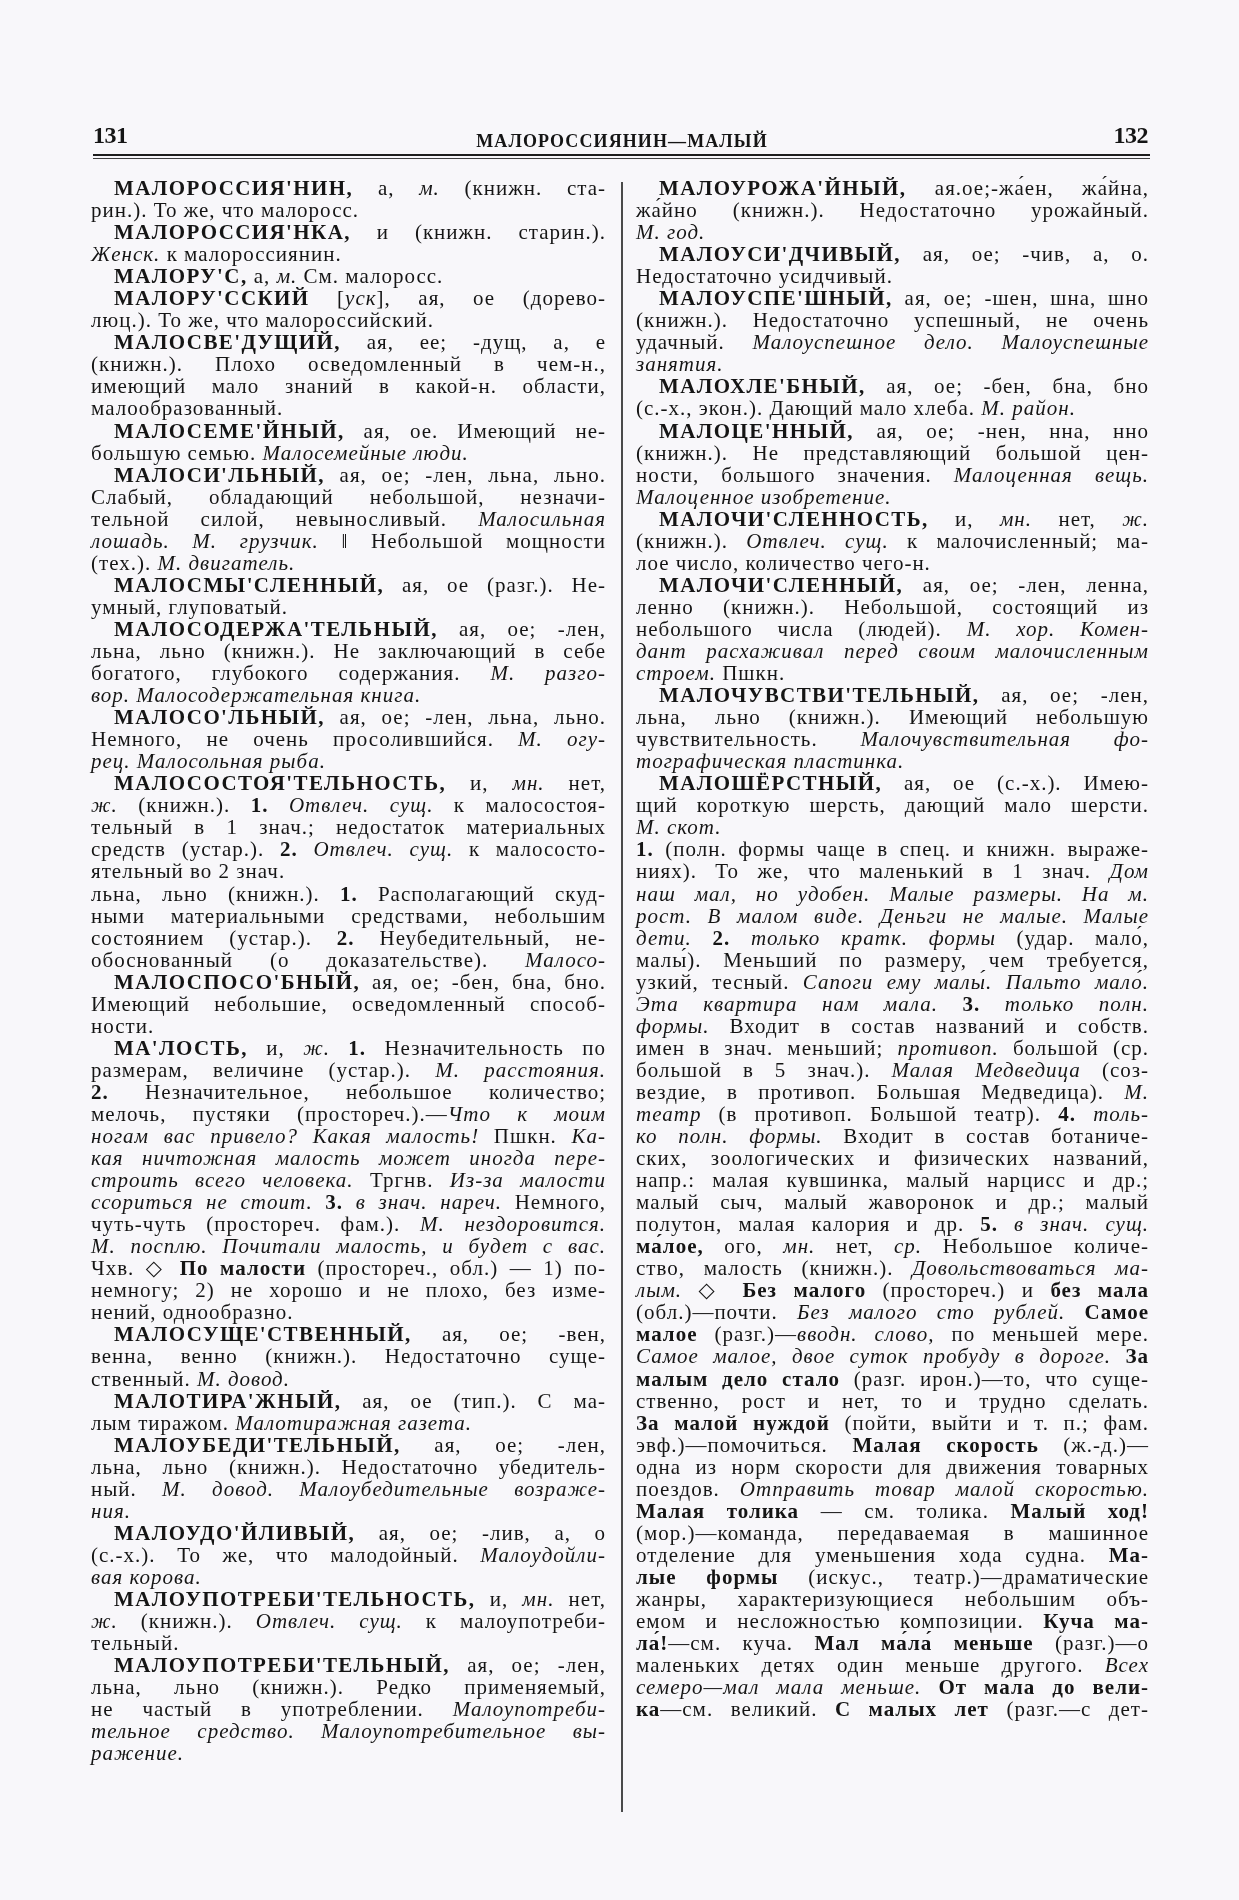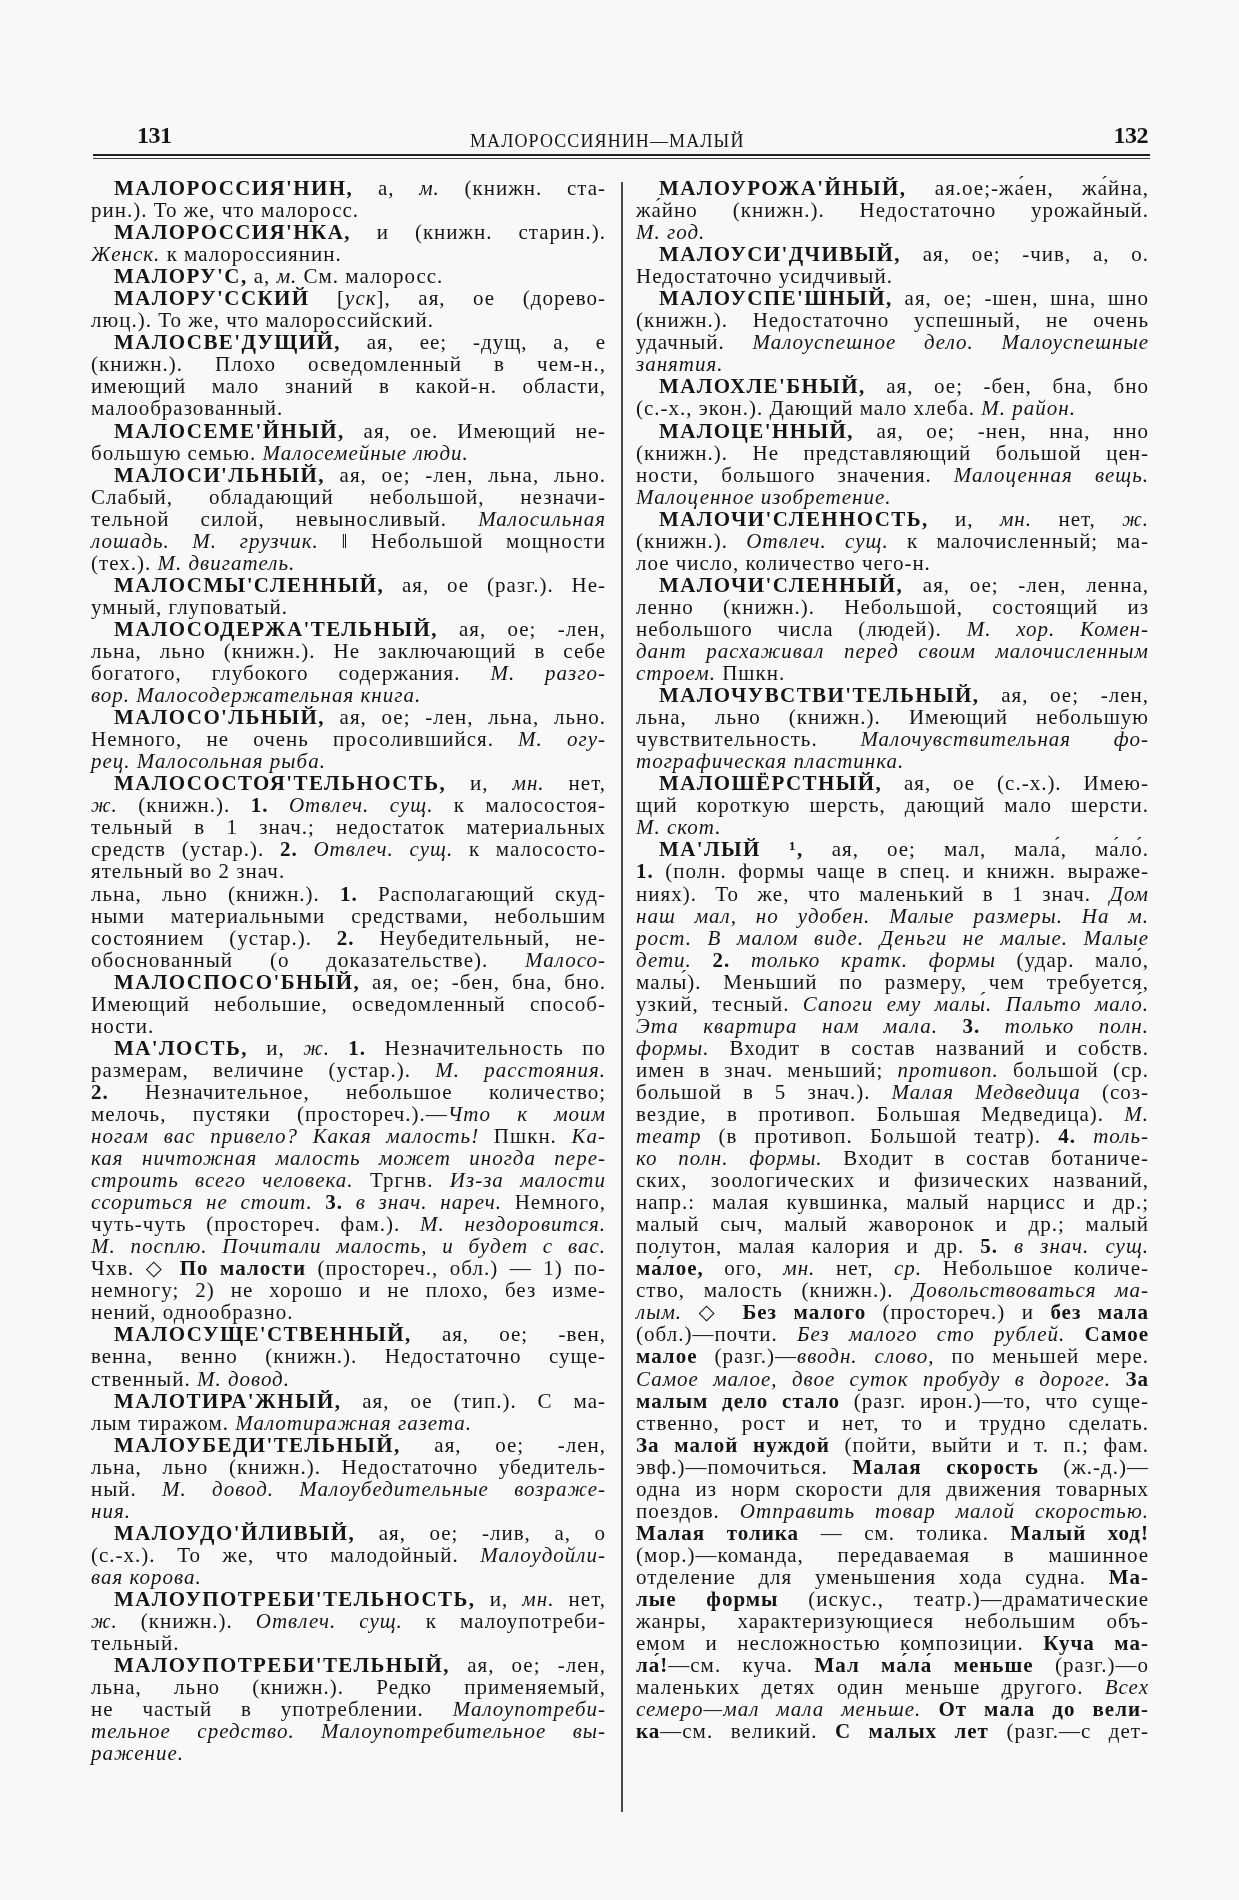--- a/index.html
+++ b/index.html
@@ -17,30 +17,30 @@
       font-family: "Liberation Serif", serif;
     }
     
     .pg {
       position: absolute;
       top: 123px;
       font-weight: bold;
       font-size: 24px;
       line-height: 24px;
       letter-spacing: -0.5px;
-      margin-left: 44px;
     }
     .pg.left { left: 93px; }
     .pg.right { right: 91px; }
     .title {
       position: absolute;
       top: 132px;
       left: 470px;
       width: 304px;
-      font-weight: normal;
+      text-align: center;
+      font-weight: bold;
       font-size: 18px;
       line-height: 18px;
       letter-spacing: 1.1px;
     }
     .rule-thick {
       position: absolute;
       left: 93px;
       width: 1057px;
       top: 154px;
       height: 2px;
@@ -255,21 +255,20 @@
         <div class="ln">льна, льно (книжн.). Имеющий небольшую</div>
         <div class="ln">чувствительность. <i class="it">Малочувствительная фо-</i></div>
         <div class="ln last"><i class="it">тографическая пластинка.</i></div>
       </div>
       <div class="entry">
         <div class="ln first"><b class="hw">МАЛОШЁРСТНЫЙ,</b> ая, ое (с.-х.). Имею-</div>
         <div class="ln">щий короткую шерсть, дающий мало шерсти.</div>
         <div class="ln last"><i class="it">М. скот.</i></div>
       </div>
       <div class="entry">
-        <div class="ln first"><b class="hw">МА'ЛЫЙ ¹,</b> ая, ое; мал, мала́, ма́ло́.</div>
         <div class="ln"><b class="bp">1.</b> (полн. формы чаще в спец. и книжн. выраже-</div>
         <div class="ln">ниях). То же, что маленький в 1 знач. <i class="it">Дом</i></div>
         <div class="ln"><i class="it">наш мал, но удобен. Малые размеры. На м.</i></div>
         <div class="ln"><i class="it">рост. В малом виде. Деньги не малые. Малые</i></div>
         <div class="ln"><i class="it">дети.</i> <b class="bp">2.</b> <i class="it">только кратк. формы</i> (удар. мало́,</div>
         <div class="ln">малы́). Меньший по размеру, чем требуется,</div>
         <div class="ln">узкий, тесный. <i class="it">Сапоги ему малы́. Пальто мало́.</i></div>
         <div class="ln"><i class="it">Эта квартира нам мала.</i> <b class="bp">3.</b> <i class="it">только полн.</i></div>
         <div class="ln"><i class="it">формы.</i> Входит в состав названий и собств.</div>
         <div class="ln">имен в знач. меньший; <i class="it">противоп.</i> большой (ср.</div>

